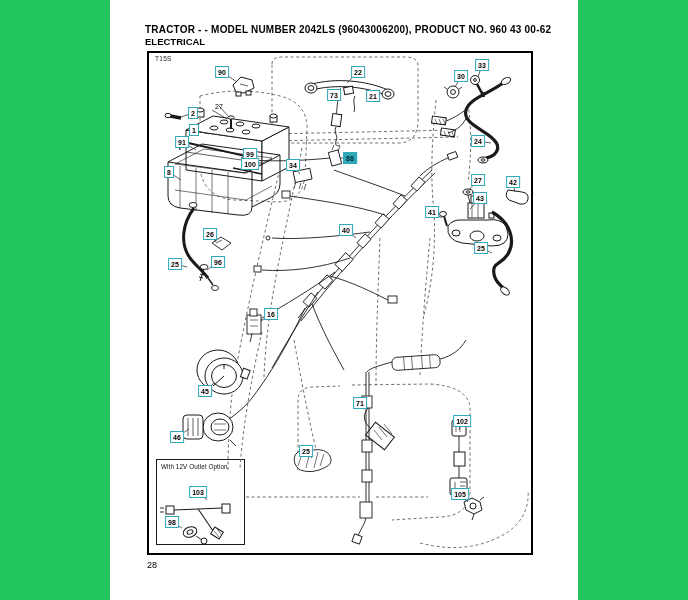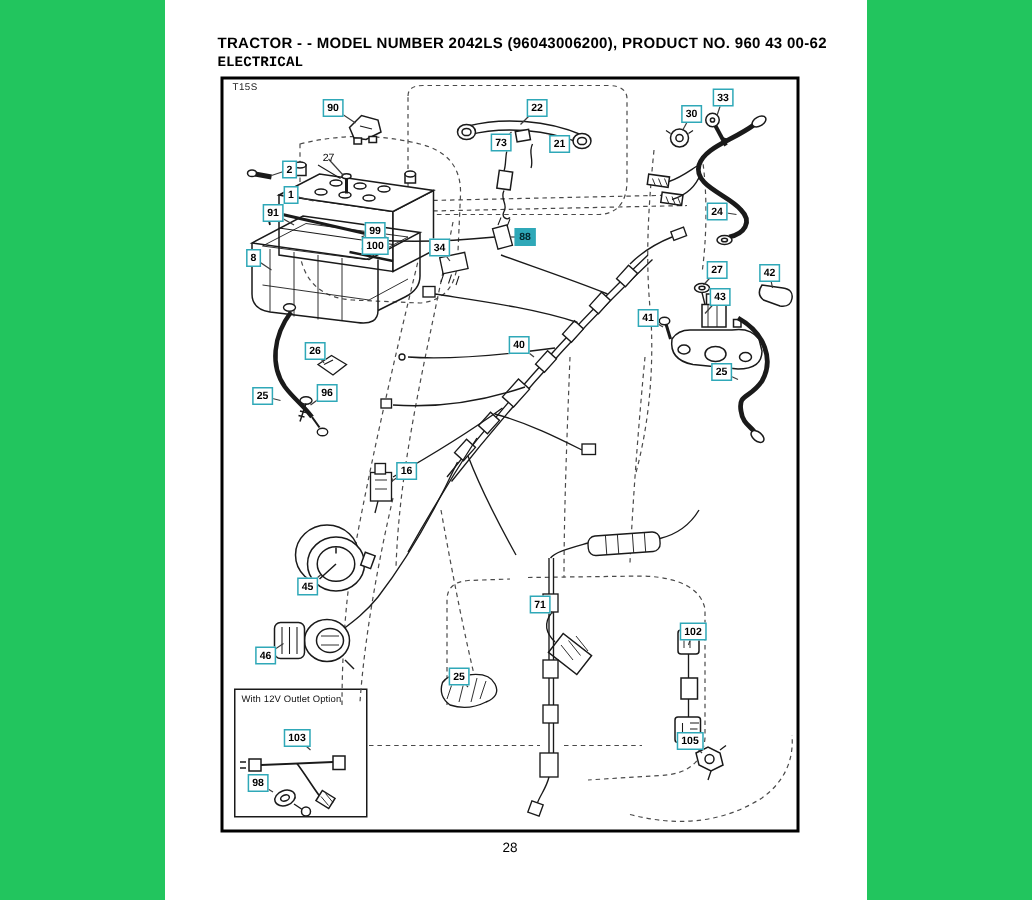--- a/index.html
+++ b/index.html
@@ -1,28 +1,28 @@
 <!DOCTYPE html>
 <html><head>
 <meta charset="utf-8">
 <style>
   html,body{margin:0;padding:0;background:#000;}
   #canvas{position:relative;width:688px;height:600px;background:#22c55e;overflow:hidden;
           font-family:"Liberation Sans",sans-serif;-webkit-font-smoothing:antialiased;}
   #page{position:absolute;left:110px;top:0;width:468px;height:600px;background:#fff;}
   #header{position:absolute;left:145px;top:24px;width:420px;color:#000;}
   #header .l1{font-size:10px;font-weight:700;letter-spacing:.2px;white-space:nowrap;}
-  #header .l2{font-size:9.5px;font-weight:700;margin-top:1px;font-family:Liberation Mono, monospace;}
+  #header .l2{font-size:9.5px;font-weight:700;margin-top:1px;}
   #frame{position:absolute;left:147px;top:51px;width:386px;height:504px;
          border:2px solid #000;box-sizing:border-box;background:#fff;}
   #corner-label{position:absolute;left:155px;top:55px;font-size:6.5px;color:#222;letter-spacing:.3px;}
   #inset{position:absolute;left:156px;top:459px;width:89px;height:86px;
          border:1.5px solid #1a1a1a;box-sizing:border-box;background:#fff;}
   #inset .title{font-size:6.3px;color:#111;padding:3px 0 0 4px;letter-spacing:.1px;}
-  #page-number{position:absolute;left:147px;top:560px;width:386px;text-align:center;
+  #page-number{position:absolute;left:147px;top:560px;width:386px;text-align:left;
                font-size:9px;font-weight:400;color:#000;}
   svg.art{position:absolute;left:0;top:0;z-index:3;}
   #callout-layer{position:absolute;left:0;top:0;width:688px;height:600px;z-index:5;pointer-events:none;}
   .callout{position:absolute;transform:translate(-50%,-50%);background:#fff;
            border:1.6px solid #2fa8b8;color:#000;font-size:7px;font-weight:700;
            line-height:1;padding:1.5px 2px;letter-spacing:0;white-space:nowrap;}
   .callout.filled{background:#2fa8b8;color:#03282e;border-color:#2fa8b8;}
   .callout.plain{border:none;background:transparent;font-weight:400;padding:0;}
 </style>
 </head>

